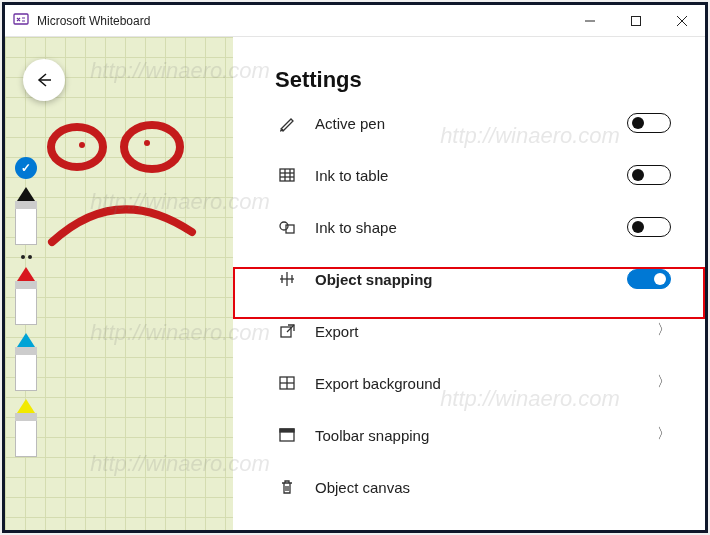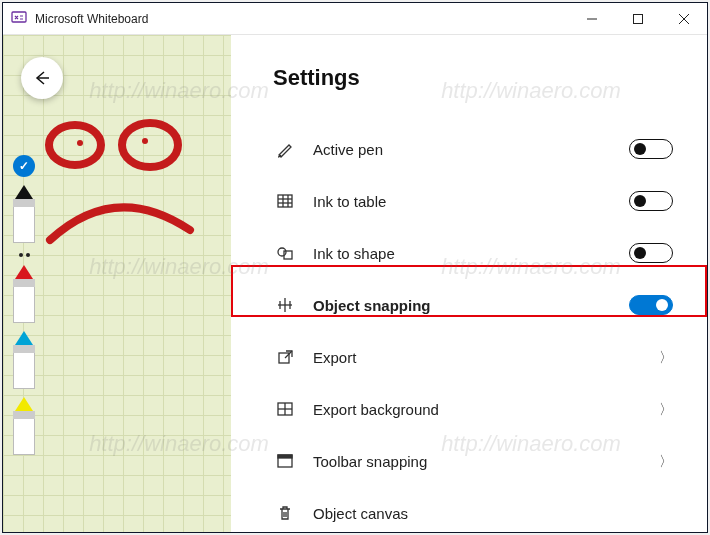--- a/index.html
+++ b/index.html
@@ -2,21 +2,21 @@
 <html><head>
 <meta charset="utf-8">
 <style>
   * { box-sizing: border-box; margin: 0; padding: 0; }
   body {
     font-family: "Segoe UI", Tahoma, sans-serif;
     background: #f0f0f0;
     width: 710px; height: 535px;
     overflow: hidden; position: relative;
   }
-  .outer { position:absolute; left:2px; top:2px; right:2px; bottom:2px; border:1px solid #0f172a; background:#0f172a; }
+  .outer { position:absolute; left:2px; top:2px; right:2px; bottom:2px; border:3px solid #0f172a; background:#0f172a; }
   .titlebar {
     height: 32px; display:flex; align-items:center; justify-content:space-between;
     background:#fff; border-bottom:1px solid #e5e5e5;
   }
   .titlebar .app-icon {
     width:16px; height:16px; margin:0 8px;
     display:flex; align-items:center; justify-content:center;
   }
   .titlebar .title { font-size:12px; color:#222; flex-shrink:0; }
   .titlebar .spacer { flex:1; }
@@ -64,21 +64,21 @@
   .pen.highlighter { color:#f2e900; }
   .pen.highlighter .tip { border-bottom:14px solid #f2e900; }
   .dots { display:flex; gap:3px; margin-top:2px; }
   .dots span { width:4px; height:4px; border-radius:50%; background:#222; }
 
   .panel {
     flex:1; background:#fff; padding:30px 0 8px 0; overflow-y:auto;
   }
   .panel h2 { font-size:22px; font-weight:600; color:#111; padding:0 0 18px 42px; }
   .setting-row {
-    display:flex; align-items:flex-end; height:52px; padding:0 32px 0 42px;
+    display:flex; align-items:flex-start; height:52px; padding:0 32px 0 42px;
     justify-content:space-between; border:2px solid transparent;
   }
   .setting-row.highlight { border:2px solid #e3030b;font-weight:bold; }
   .setting-left { display:flex; align-items:center; gap:18px; }
   .setting-icon { width:20px; height:20px; display:flex; align-items:center; justify-content:center; }
   .setting-label { font-size:15px; color:#222; }
   .chev { font-size:14px; color:#444; }
   .toggle {
     width:44px; height:20px; border-radius:10px; border:1.5px solid #111;
     position:relative; background:#fff;
@@ -86,20 +86,21 @@
   .toggle .knob {
     width:12px; height:12px; border-radius:50%; background:#111;
     position:absolute; top:2.5px; left:4px;
   }
   .toggle.on { background:#0078d4; border-color:#0078d4; }
   .toggle.on .knob { background:#fff; left:auto; right:4px; }
   .watermark {
     position:absolute; inset:0; pointer-events:none; display:flex; flex-wrap:wrap;
     align-content:space-around; justify-content:space-around; font-size:22px; color:rgba(120,120,120,0.18);
     font-style:italic;
+    flex-direction:column;
   }
   .watermark span { padding:40px; }
 </style>
 </head>
 <body>
 
 <div class="outer">
   <div class="titlebar">
     <div class="app-icon">
       <svg width="16" height="16" viewBox="0 0 16 16">

